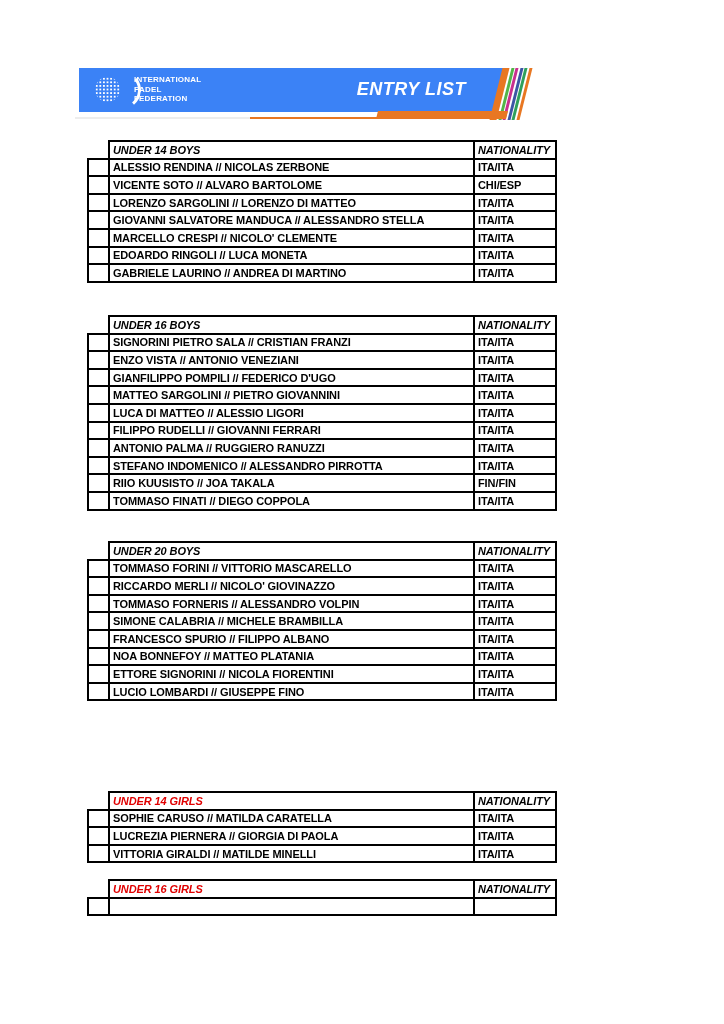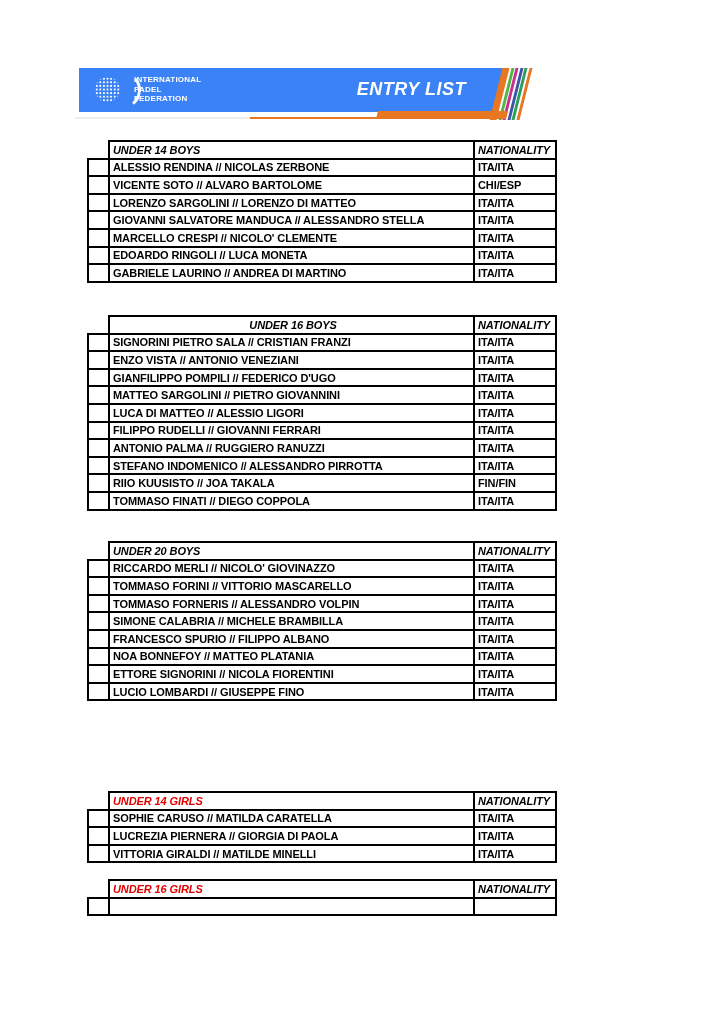--- a/index.html
+++ b/index.html
@@ -127,21 +127,21 @@
 
   <table class="entry-table t1">
     <colgroup>
         <col class="col-gutter">
         <col class="col-names">
         <col class="col-nat">
       </colgroup>
     <thead>
       <tr>
         <th class="no-box"></th>
-        <th class="title-cell" style="color: rgb(0, 0, 0); text-align: center;">UNDER 16 BOYS</th>
+        <th class="title-cell" style="color: rgb(0, 0, 0);">UNDER 16 BOYS</th>
         <th>NATIONALITY</th>
       </tr>
     </thead>
     <tbody>
         <tr>
           <td class="gutter-cell"></td>
           <td>SIGNORINI PIETRO SALA // CRISTIAN FRANZI</td>
           <td>ITA/ITA</td>
         </tr>
         <tr>
@@ -201,26 +201,26 @@
     <thead>
       <tr>
         <th class="no-box"></th>
         <th class="title-cell" style="color: rgb(0, 0, 0);">UNDER 20 BOYS</th>
         <th>NATIONALITY</th>
       </tr>
     </thead>
     <tbody>
         <tr>
           <td class="gutter-cell"></td>
+          <td>TOMMASO FORINI // VITTORIO MASCARELLO</td>
+          <td>ITA/ITA</td>
+        </tr>
+        <tr>
+          <td class="gutter-cell"></td>
           <td>RICCARDO MERLI // NICOLO' GIOVINAZZO</td>
-          <td>ITA/ITA</td>
-        </tr>
-        <tr>
-          <td class="gutter-cell"></td>
-          <td>TOMMASO FORINI // VITTORIO MASCARELLO</td>
           <td>ITA/ITA</td>
         </tr>
         <tr>
           <td class="gutter-cell"></td>
           <td>TOMMASO FORNERIS // ALESSANDRO VOLPIN</td>
           <td>ITA/ITA</td>
         </tr>
         <tr>
           <td class="gutter-cell"></td>
           <td>SIMONE CALABRIA // MICHELE BRAMBILLA</td>

